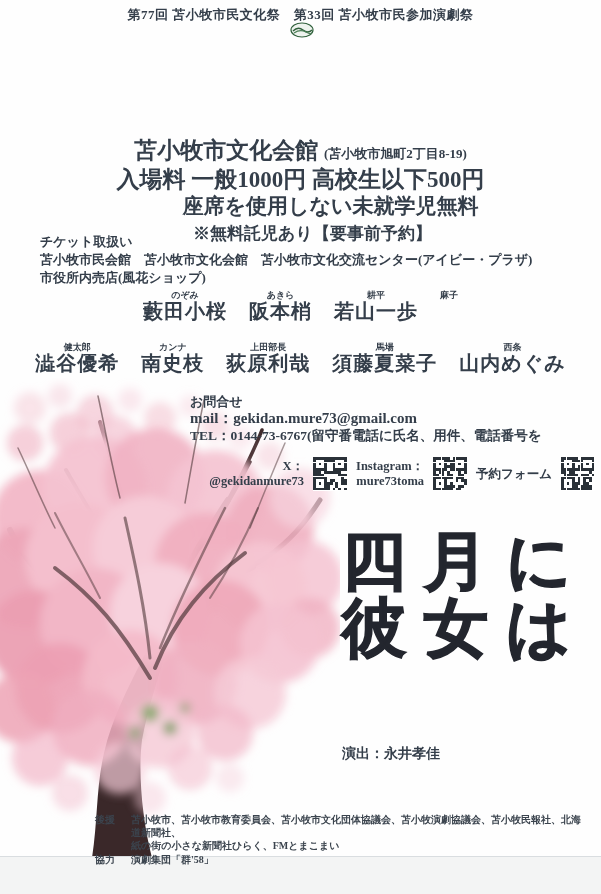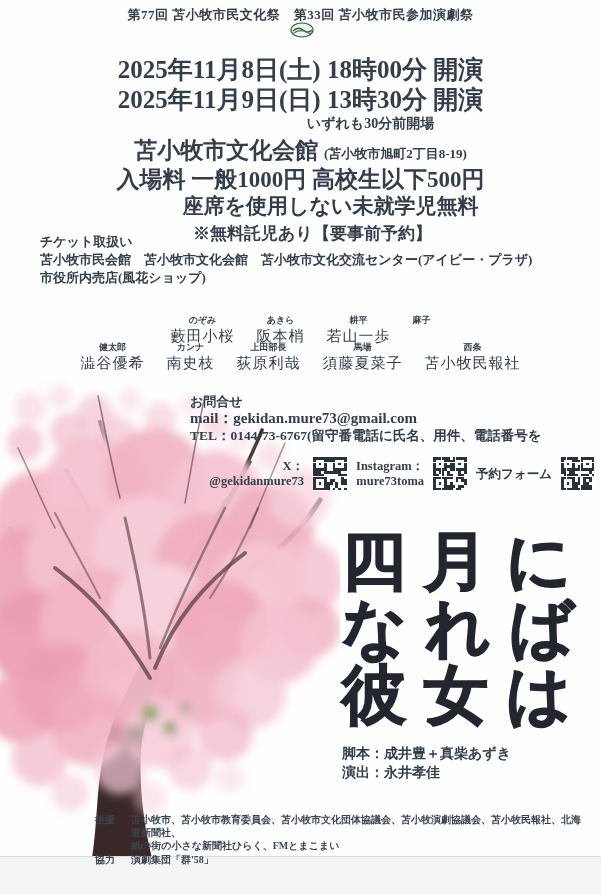--- a/index.html
+++ b/index.html
@@ -24,25 +24,25 @@
   .venue .v1 small{font-size:13px;font-weight:bold;}
   .venue .v2{font-size:23px;}
   .venue .v3{font-size:21px;position:relative;left:30px;}
   .venue .v4{font-size:17px;position:relative;left:12px;margin-top:2px;}
 
   
   .tickets{top:233px;left:40px;font-size:13px;font-weight:bold;line-height:18px;white-space:nowrap;}
 
   
   .cast{left:0;width:601px;display:flex;justify-content:center;gap:22px;}
-  .cast-r1{top:315px;}
+  .cast-r1{top:290px;}
   .cast-r2{top:342px;}
   .member{display:flex;flex-direction:column;align-items:center;}
   .member .role{font-size:9px;font-weight:bold;line-height:11px;}
-  .member .nm{font-size:15px;font-weight:normal;line-height:20px;letter-spacing:1px;}
+  .member .nm{font-size:20px;font-weight:bold;line-height:20px;letter-spacing:1px;}
 
   
   .contact{top:393px;left:190px;font-weight:bold;line-height:17px;}
   .contact .c1{font-size:13px;}
   .contact .c2{font-size:15px;font-family:"Liberation Serif",serif;}
   .contact .c3{font-size:13.5px;}
   .contact .c4{font-size:13.5px;padding-left:44px;}
 
   
   .social{top:457px;left:190px;right:6px;display:flex;justify-content:flex-end;
@@ -168,25 +168,20 @@
   <div class="abs c hdr2 z1">
     <span class="logo">
       <svg width="24" height="16" viewBox="0 0 24 16">
         <ellipse cx="12" cy="8" rx="11" ry="7" fill="#eef3ee" stroke="#30603c" stroke-width="1.2"></ellipse>
         <path d="M3 9 Q8 4 13 8 T22 8" stroke="#30603c" stroke-width="1.4" fill="none"></path>
         <path d="M4 11 Q10 7 16 10 T21 11" stroke="#4a7d55" stroke-width="1.2" fill="none"></path>
       </svg>
     </span>
   </div>
 
-  <div class="abs c dates z1">
-    <div>2025年11月8日(土) 18時00分 開演</div>
-    <div>2025年11月9日(日) 13時30分 開演</div>
-    <div class="note">いずれも30分前開場</div>
-  </div>
 
   <div class="abs c venue z1">
     <div class="v1">
       <span>苫小牧市文化会館</span>
       <small>(苫小牧市旭町2丁目8-19)</small>
     </div>
     <div class="v2">入場料 一般1000円 高校生以下500円</div>
     <div class="v3">座席を使用しない未就学児無料</div>
     <div class="v4">※無料託児あり【要事前予約】</div>
   </div>
@@ -227,21 +222,21 @@
     <div class="member">
       <span class="role">上田部長</span>
       <span class="nm">荻原利哉</span>
     </div>
     <div class="member">
       <span class="role">馬場</span>
       <span class="nm">須藤夏菜子</span>
     </div>
     <div class="member">
       <span class="role">西条</span>
-      <span class="nm">苫小牧民報社</span>
+      <span class="nm">山内めぐみ</span>
     </div>
   </div>
 
   <div class="abs contact z1">
     <div class="c1">お問合せ</div>
     <div class="c2">mail：gekidan.mure73@gmail.com</div>
     <div class="c3">TEL：0144-73-6767(留守番電話に氏名、用件、電話番号を</div>
   </div>
 
   <div class="abs social z1">
@@ -527,26 +522,24 @@
         <i style="left:16.799999999999997px;top:30.799999999999997px"></i>
         <i style="left:19.599999999999998px;top:30.799999999999997px"></i>
         <i style="left:22.4px;top:30.799999999999997px"></i>
         <i style="left:25.2px;top:30.799999999999997px"></i>
         <i style="left:28px;top:30.799999999999997px"></i>
       </div>
   </div>
 
   <div class="abs title">
     <div>四月に</div>
-    <div>なれば</div>
     <div>彼女は</div>
   </div>
 
   <div class="abs staff">
-    <div>脚本：成井豊＋真柴あずき</div>
     <div>演出：永井孝佳</div>
   </div>
 
   <div class="abs credits">
     <div>後援</div>
     <div>
       <div>苫小牧市、苫小牧市教育委員会、苫小牧市文化団体協議会、苫小牧演劇協議会、苫小牧民報社、北海道新聞社、</div>
       <div>紙の街の小さな新聞社ひらく、FMとまこまい</div>
     </div>
     <div>協力</div>

